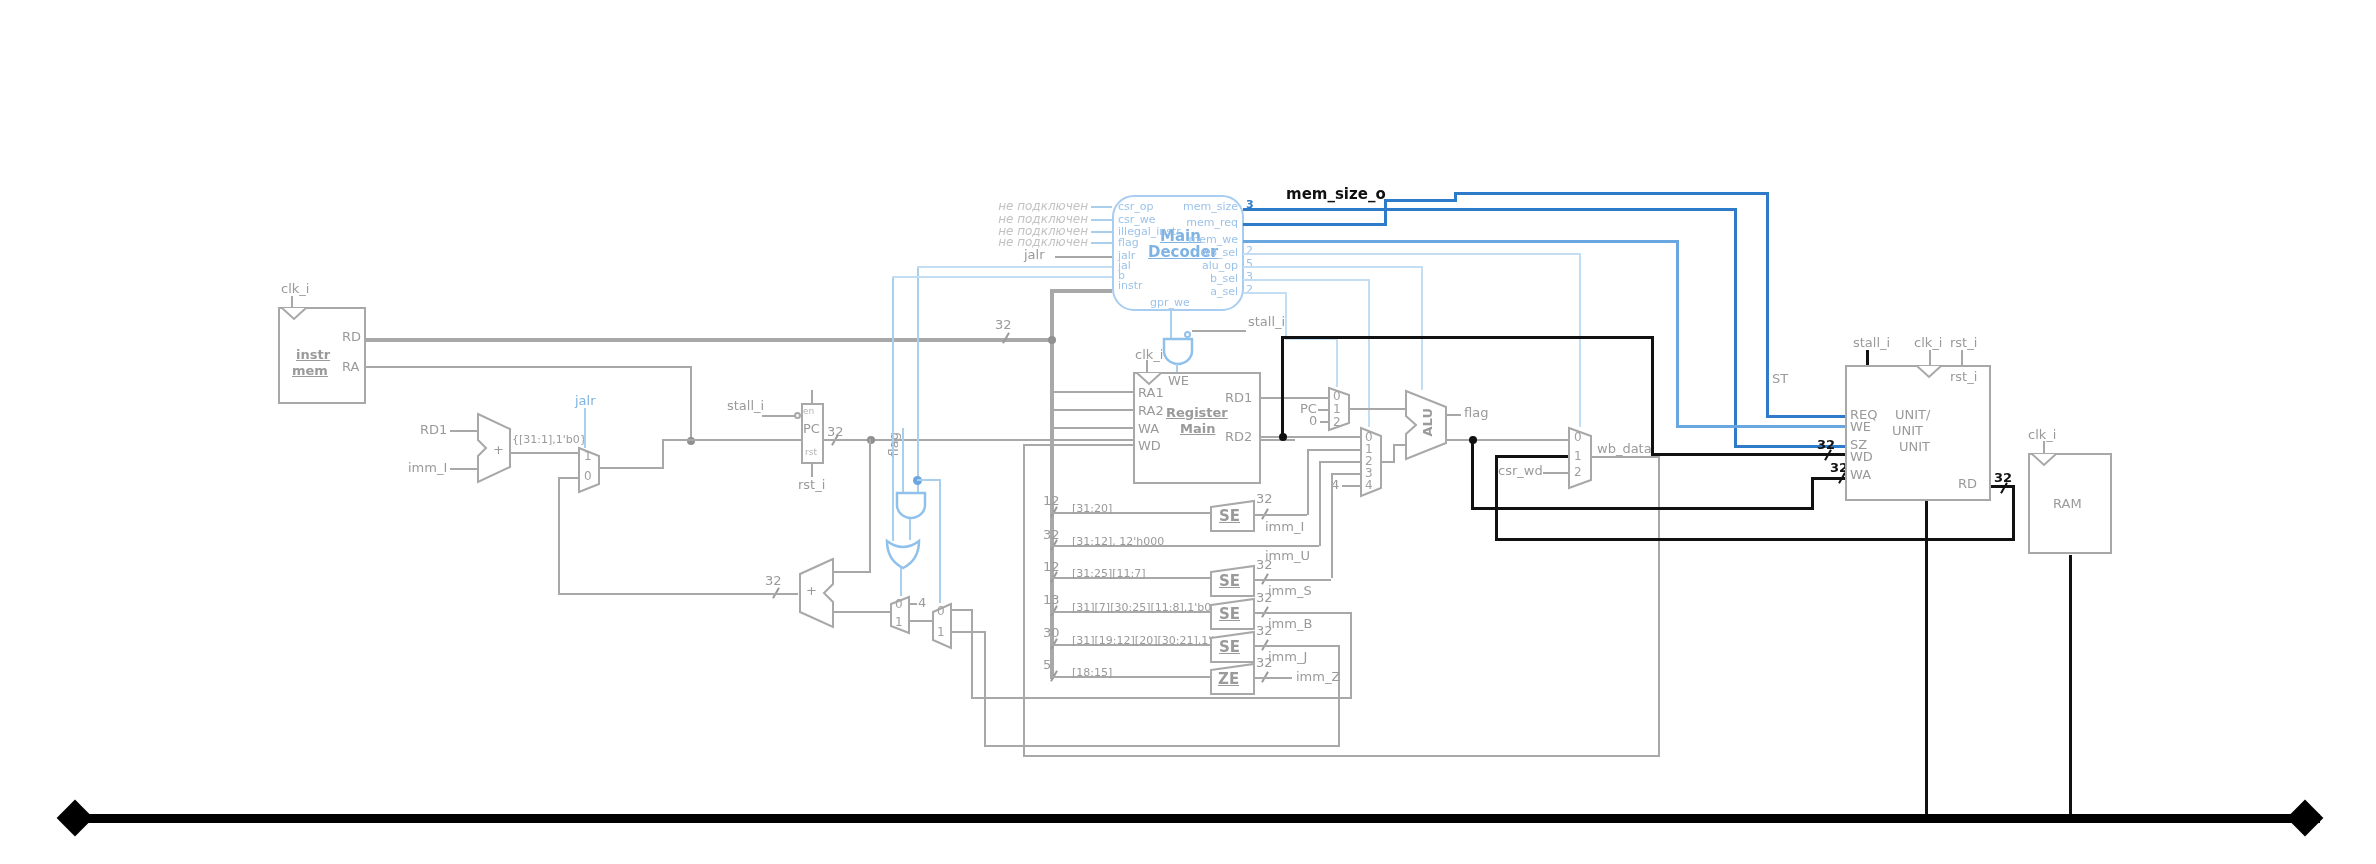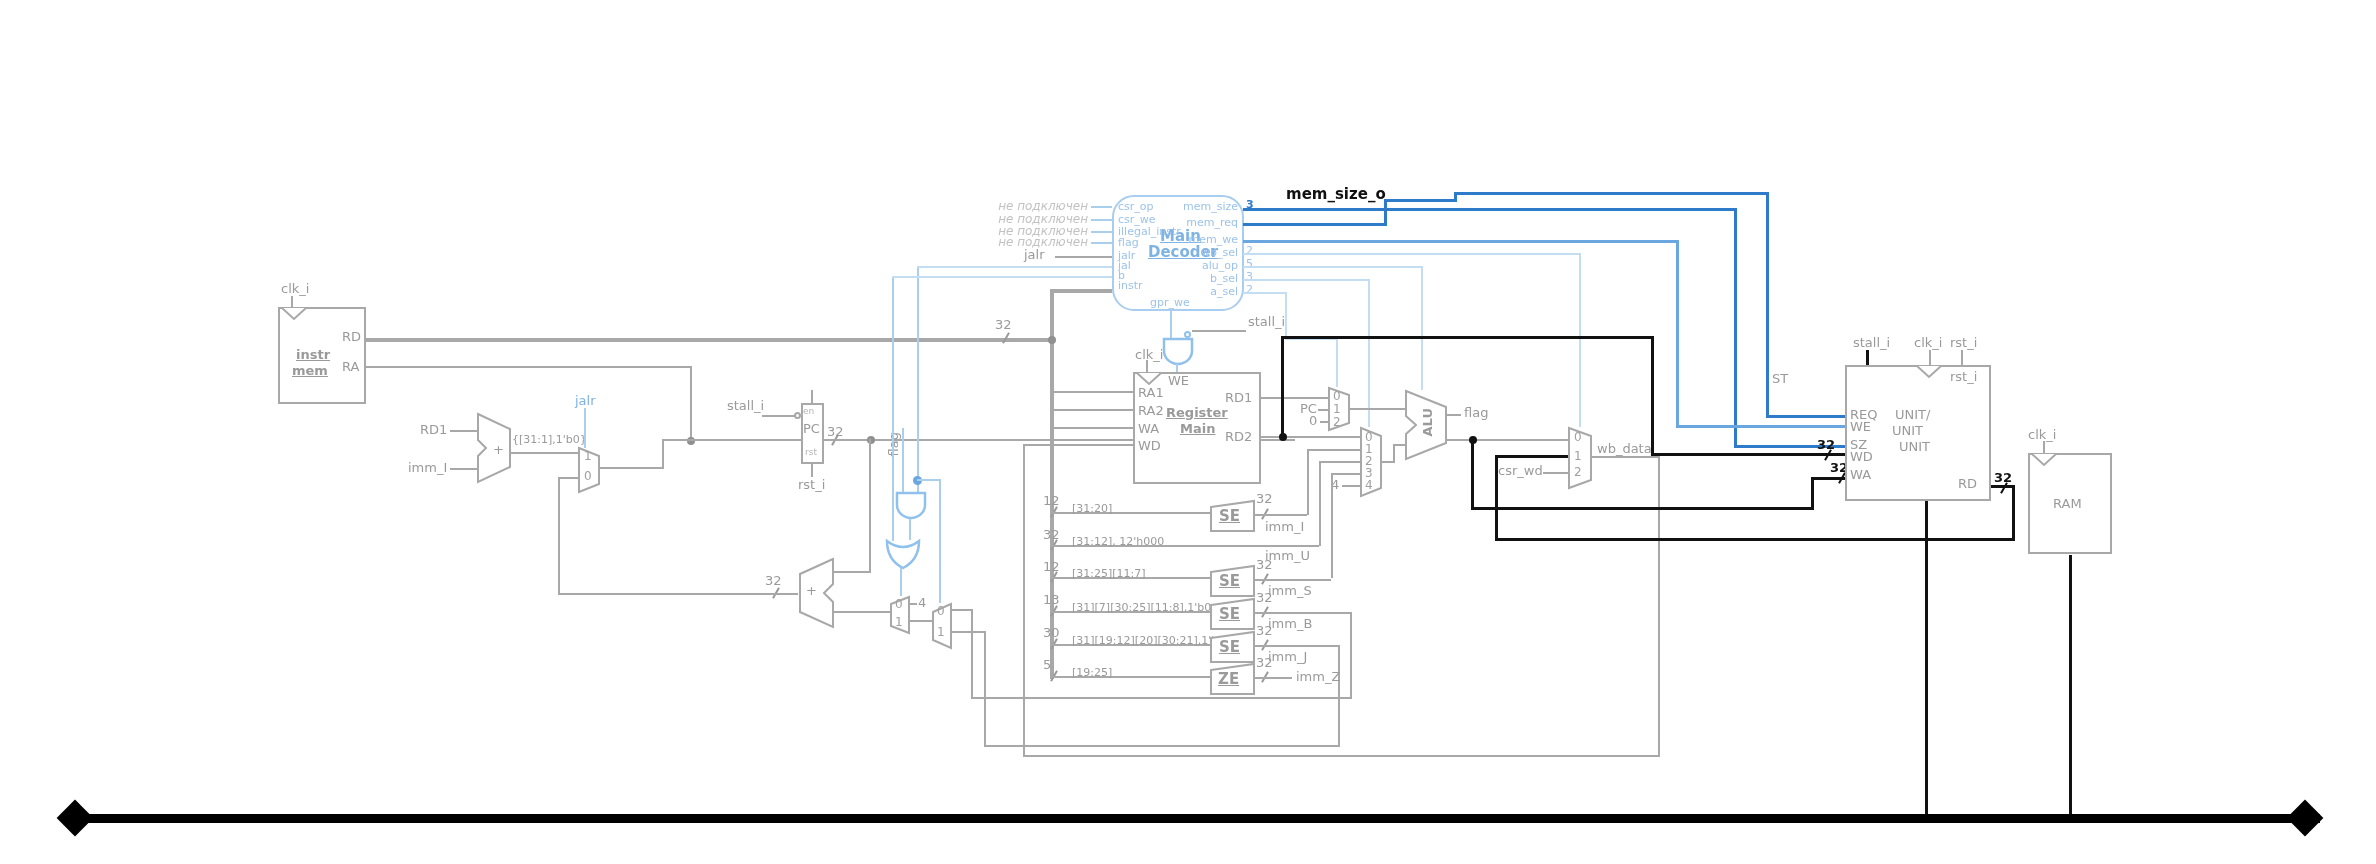--- a/index.html
+++ b/index.html
@@ -386,21 +386,21 @@
     </svg>
   <div class="lbl b" style="left:1219px;top:639px;font-size:15px;">SE</div>
   <div class="lbl" style="left:1256px;top:624px;">32</div>
   <div class="sl" style="left:1259px;top:644px;"></div>
   <div class="wh" style="left:1255px;top:645px;width:85px;"></div>
   <div class="lbl" style="left:1268px;top:650px;">imm_J</div>
 
   <div class="lbl" style="left:1043px;top:658px;">5</div>
   <div class="sl" style="left:1048px;top:675px;"></div>
   <div class="wh" style="left:1052px;top:676px;width:158px;"></div>
-  <div class="lbl sm" style="left:1072px;top:667px;">[19:25]</div>
+  <div class="lbl sm" style="left:1072px;top:667px;">[18:15]</div>
   <svg style="left:1210px;top:663px;" width="45" height="32">
       <polygon points="1,7 44,1 44,31 1,31" fill="#fff" stroke="#a8a8a8" stroke-width="2"></polygon>
     </svg>
   <div class="lbl b" style="left:1218px;top:671px;font-size:15px;">ZE</div>
   <div class="lbl" style="left:1256px;top:656px;">32</div>
   <div class="sl" style="left:1259px;top:676px;"></div>
   <div class="wh" style="left:1255px;top:677px;width:37px;"></div>
   <div class="lbl" style="left:1296px;top:670px;">imm_Z</div>
 
   <div class="lbl" style="left:1853px;top:336px;">stall_i</div>

